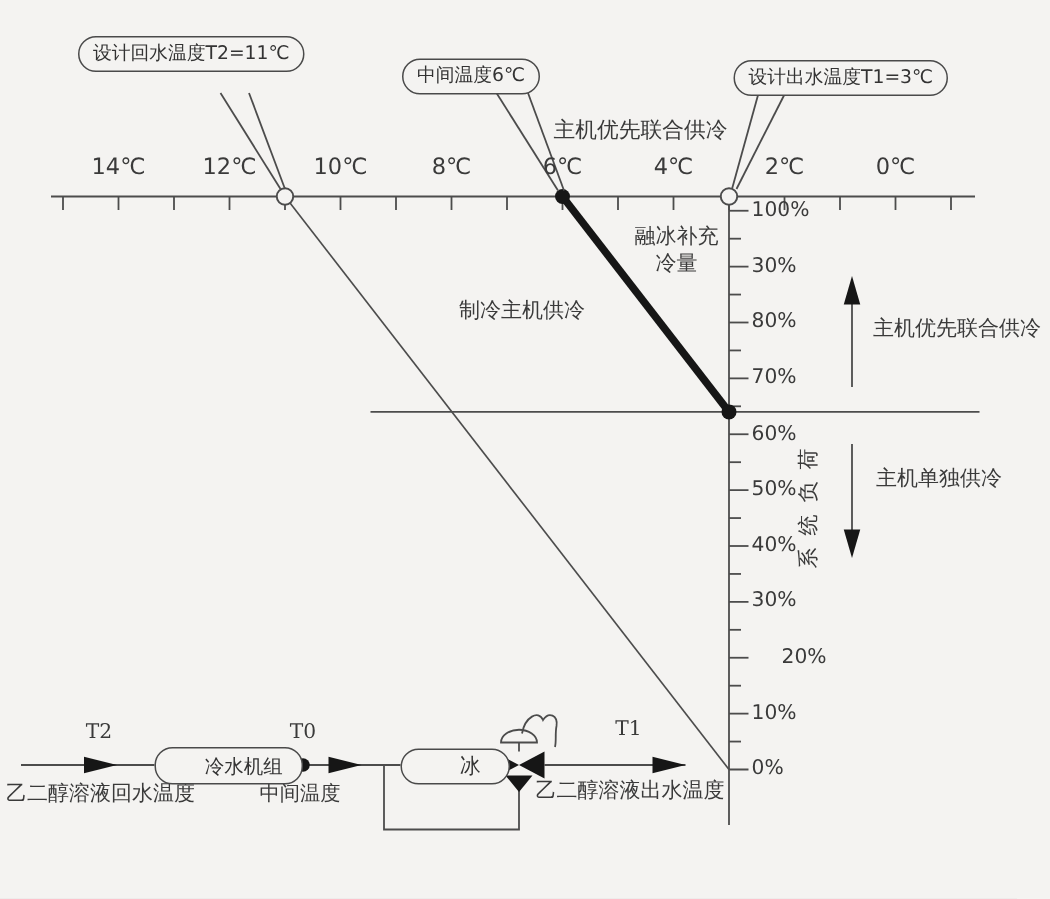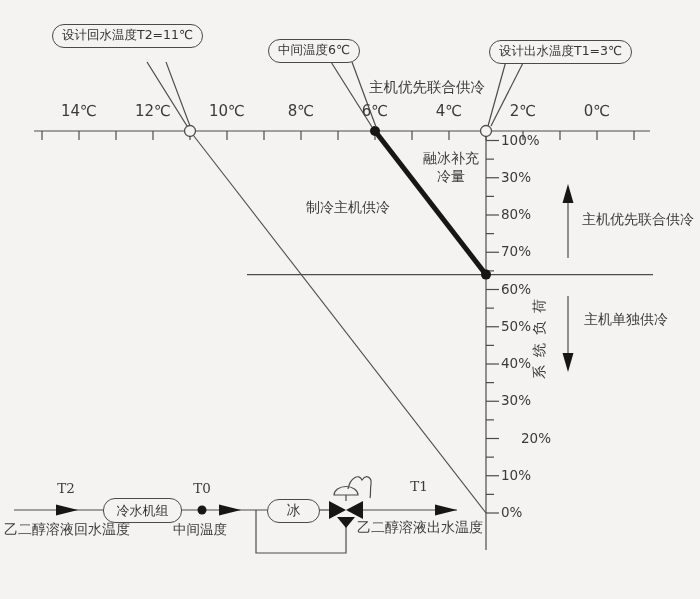--- a/index.html
+++ b/index.html
@@ -24,21 +24,21 @@
   .serif{font-family:"DejaVu Serif",serif;}
   .rot{transform:translate(-50%,-50%) rotate(-90deg);letter-spacing:8px;}
   .callout{
     position:absolute;border:1.4px solid #4a4a4a;border-radius:13px;
     padding:2px 9px 3px;font-size:12.5px;color:#333;background:var(--bg,#f4f3f1);
     white-space:nowrap;z-index:2;line-height:1.35;
   }
   .box{
     position:absolute;border:1.4px solid #4a4a4a;border-radius:12px;
     display:flex;align-items:center;justify-content:center;
-    color:#333;background:var(--bg,#f4f3f1);z-index:1;
+    color:#333;background:var(--bg,#f4f3f1);z-index:1;padding-left:20px;
   }
 </style>
 </head>
 <body>
 
 <div class="canvas">
 
   <svg class="layer" viewBox="0 0 700 599">
     <g id="g-axes">
         <line x1="34" y1="131" x2="650" y2="131" class="ax"></line>

